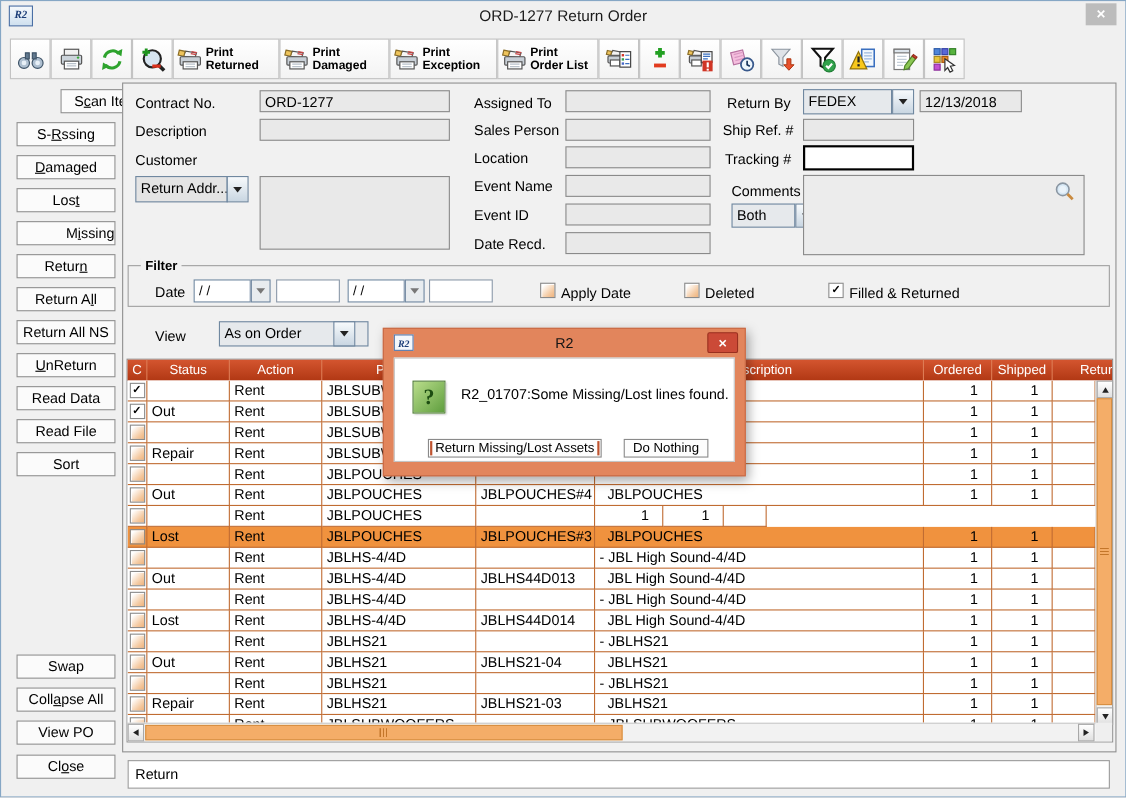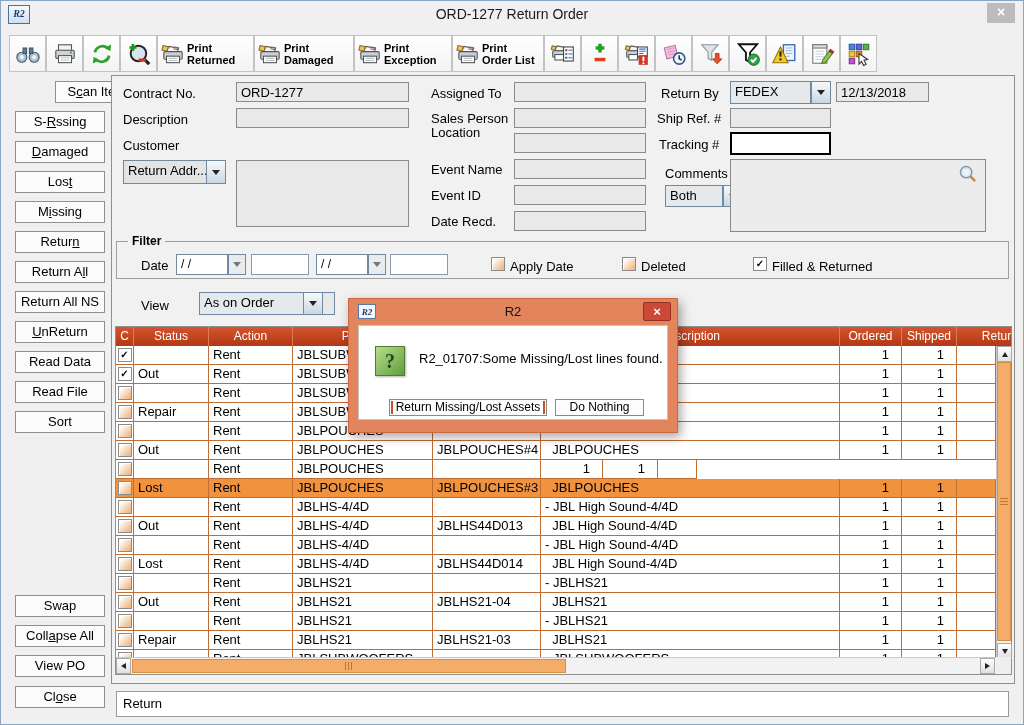--- a/index.html
+++ b/index.html
@@ -297,21 +297,21 @@
           </svg>
         </span>
       </div>
     </div>
 
   <div id="sidebar">
       <div class="side-btn" style="top: 80px; margin-left: 40px;"><span>S</span><span class="accel">c</span><span>an Items</span></div>
       <div class="side-btn" style="top: 110px;"><span>S-</span><span class="accel">R</span><span>ssing</span></div>
       <div class="side-btn" style="top: 140px;"><span></span><span class="accel">D</span><span>amaged</span></div>
       <div class="side-btn" style="top: 170px;"><span>Los</span><span class="accel">t</span><span></span></div>
-      <div class="side-btn" style="top: 200px;"><span>M</span><span class="accel">i</span><span>ssing</span></div>
+      <div class="side-btn" style="top: 200px; text-align: right;"><span>M</span><span class="accel">i</span><span>ssing</span></div>
       <div class="side-btn" style="top: 230px;"><span>Retur</span><span class="accel">n</span><span></span></div>
       <div class="side-btn" style="top: 260px;"><span>Return A</span><span class="accel">l</span><span>l</span></div>
       <div class="side-btn" style="top: 290px;"><span>Return All NS</span><span class="accel"></span><span></span></div>
       <div class="side-btn" style="top: 320px;"><span></span><span class="accel">U</span><span>nReturn</span></div>
       <div class="side-btn" style="top: 350px;"><span>Read Data</span><span class="accel"></span><span></span></div>
       <div class="side-btn" style="top: 380px;"><span>Read File</span><span class="accel"></span><span></span></div>
       <div class="side-btn" style="top: 410px;"><span>Sort</span><span class="accel"></span><span></span></div>
       <div class="side-btn" style="top: 594px;"><span>Swap</span><span class="accel"></span><span></span></div>
       <div class="side-btn" style="top: 624px;"><span>Coll</span><span class="accel">a</span><span>pse All</span></div>
       <div class="side-btn" style="top: 654px;"><span>View PO</span><span class="accel"></span><span></span></div>
@@ -328,21 +328,21 @@
   <div class="combo-val" style="left:122px;top:159px;width:84px;height:24px;background:#e4e4e4">Return Addr...</div>
   <div class="combo-btn" style="left:205px;top:159px;width:20px;height:24px">
       <span class="tri-d"></span>
     </div>
   <div class="ro-field" style="left:235px;top:159px;width:173px;height:67px"></div>
 
   <span class="lbl" style="left:430px;top:85px">Assigned To</span>
   <div class="ro-field" style="left:513px;top:81px;width:132px;height:20px"></div>
   <span class="lbl" style="left:430px;top:110px">Sales Person</span>
   <div class="ro-field" style="left:513px;top:107px;width:132px;height:20px"></div>
-  <span class="lbl" style="left:430px;top:124px">Location</span>
+  <span class="lbl" style="left:430px;top:135px">Location</span>
   <div class="ro-field" style="left:513px;top:132px;width:132px;height:20px"></div>
   <span class="lbl" style="left:430px;top:161px">Event Name</span>
   <div class="ro-field" style="left:513px;top:158px;width:132px;height:20px"></div>
   <span class="lbl" style="left:430px;top:187px">Event ID</span>
   <div class="ro-field" style="left:513px;top:184px;width:132px;height:20px"></div>
   <span class="lbl" style="left:430px;top:213px">Date Recd.</span>
   <div class="ro-field" style="left:513px;top:210px;width:132px;height:20px"></div>
 
   <span class="lbl" style="left:660px;top:85px">Return By</span>
   <div class="combo-val" style="left:729px;top:80px;width:81px;height:23px">FEDEX</div>
@@ -616,17 +616,17 @@
   <div class="statusbox"><span>Return</span></div>
 
   <div class="dlg">
     <div class="dlg-title">R2</div>
     <div class="dlg-logo">R2</div>
     <div class="dlg-close">×</div>
     <div class="dlg-body">
       <div class="dlg-qicon">?</div>
       <div class="dlg-msg">R2_01707:Some Missing/Lost lines found.</div>
       <div class="dlg-btn focus" style="left:30px;width:158px">Return Missing/Lost Assets</div>
-      <div class="dlg-btn" style="left:196px;width:89px">Do Nothing</div>
+      <div class="dlg-btn" style="left:208px;width:77px">Do Nothing</div>
     </div>
   </div>
 
 </div>
 
 </body></html>

